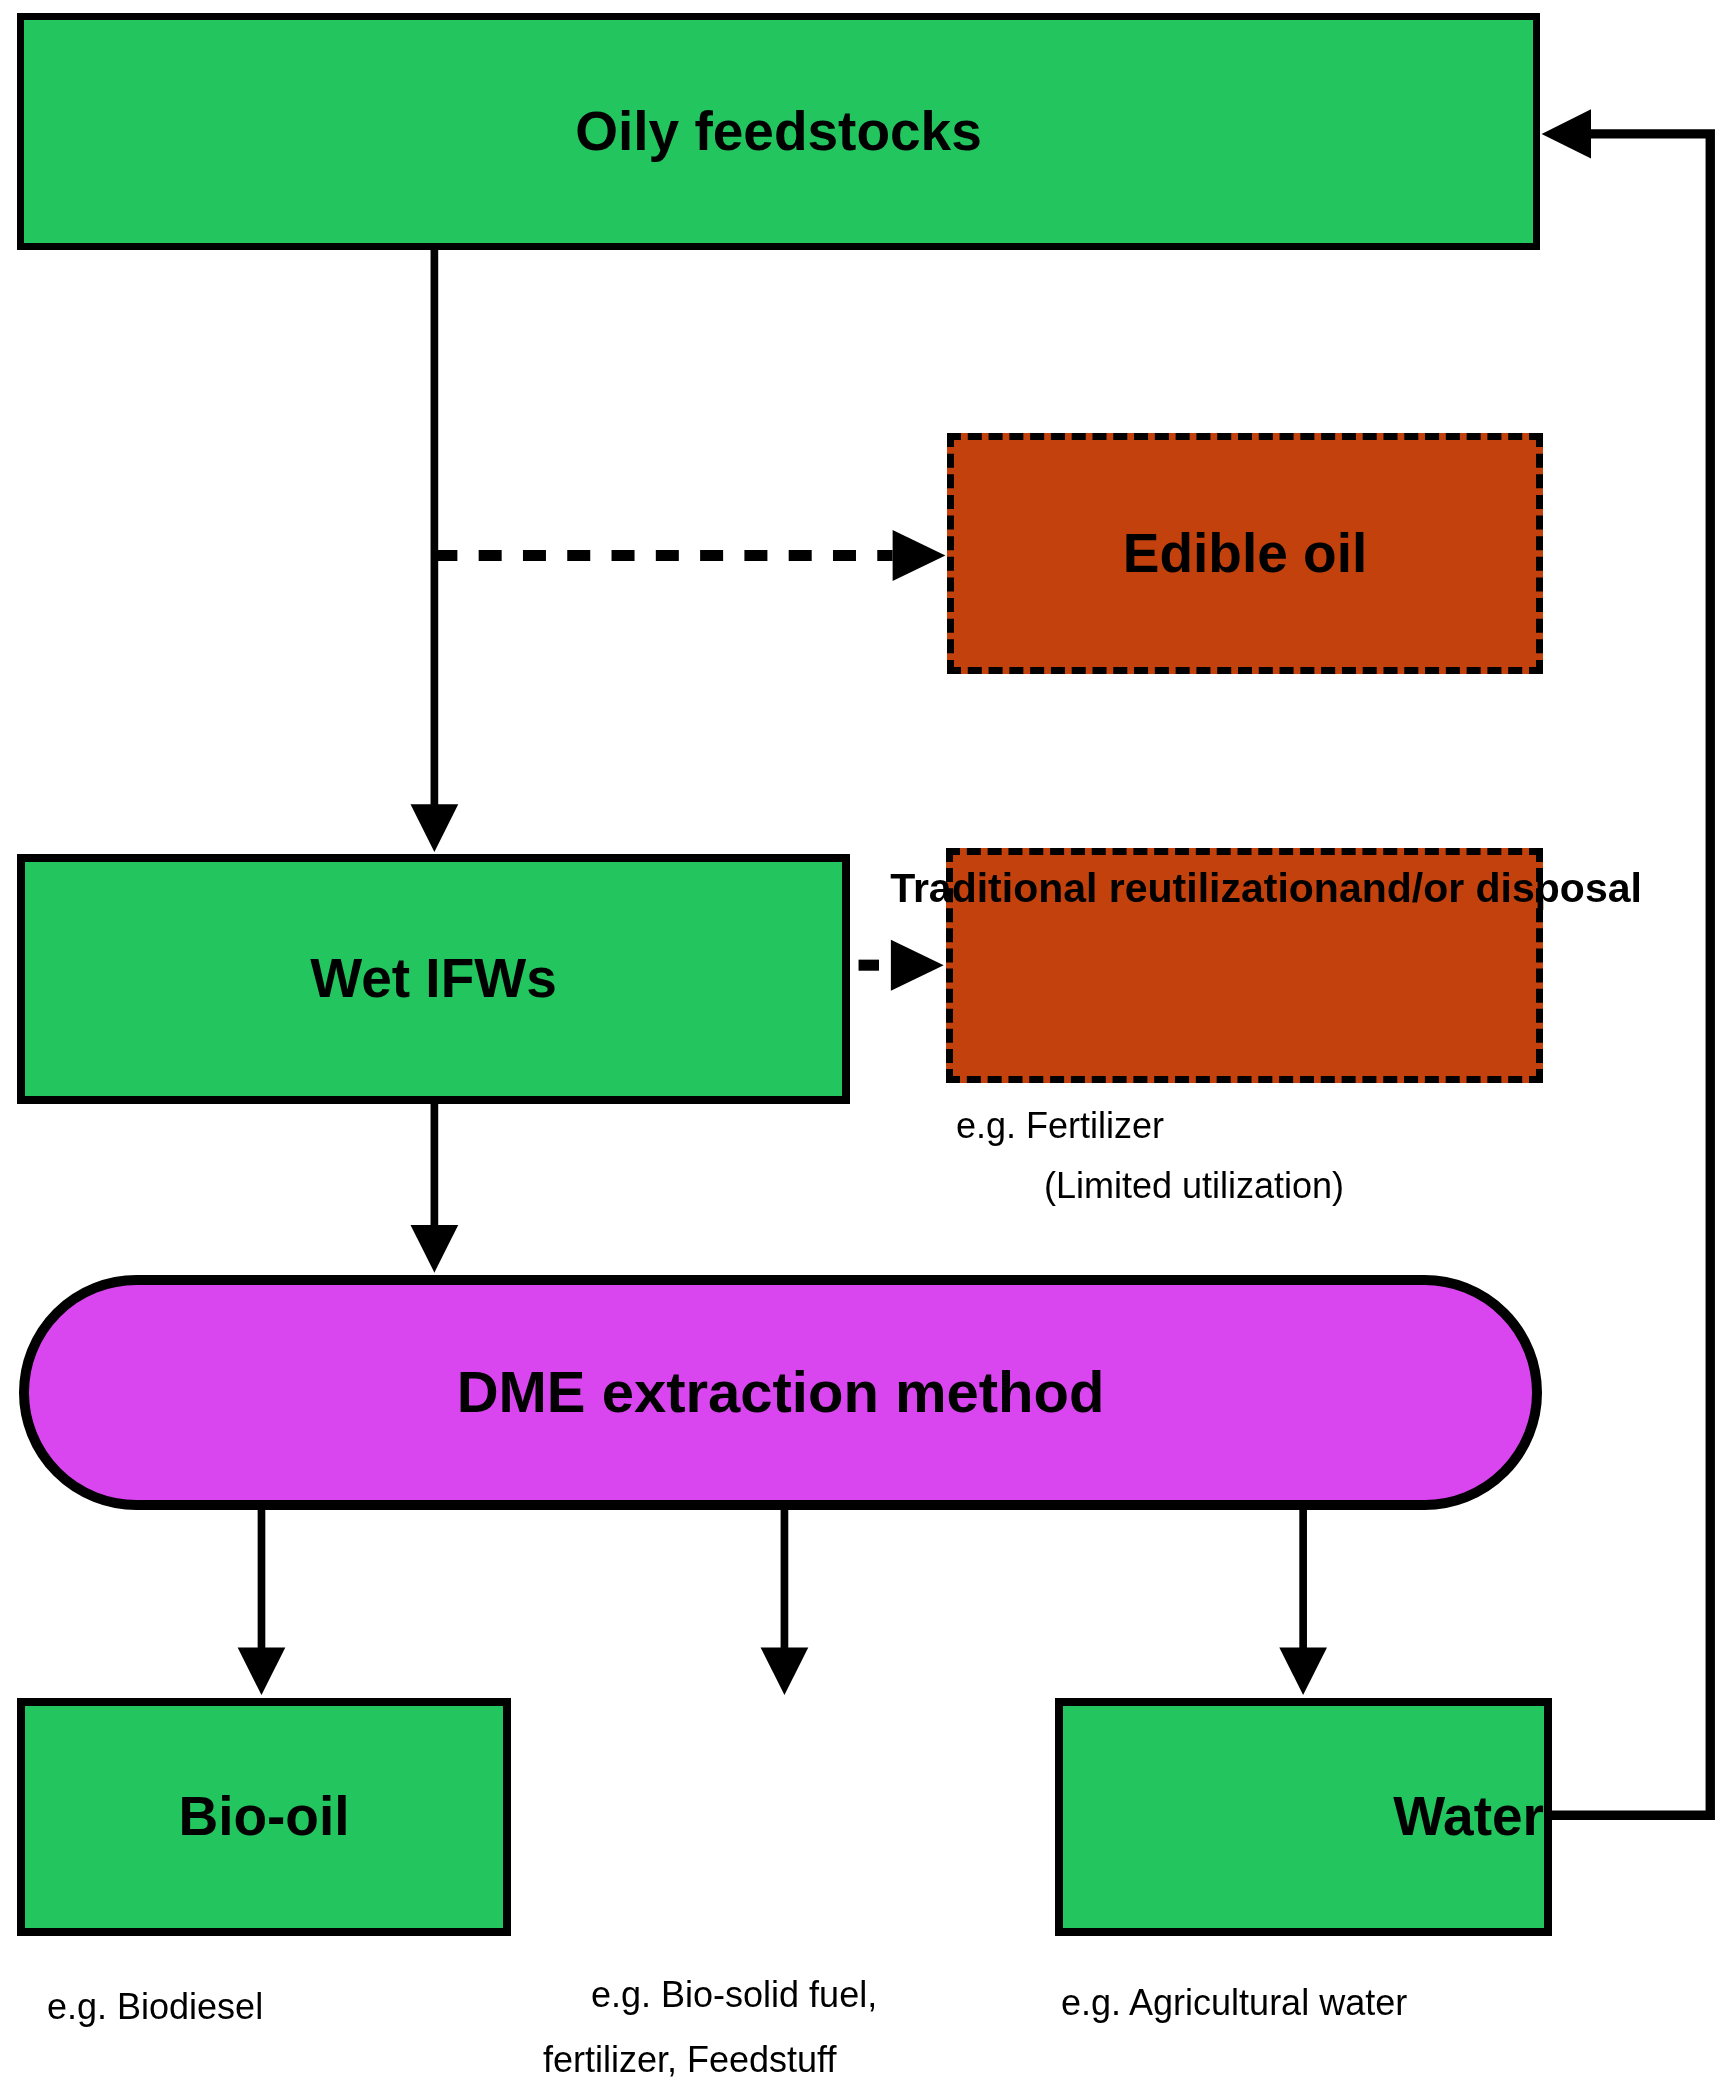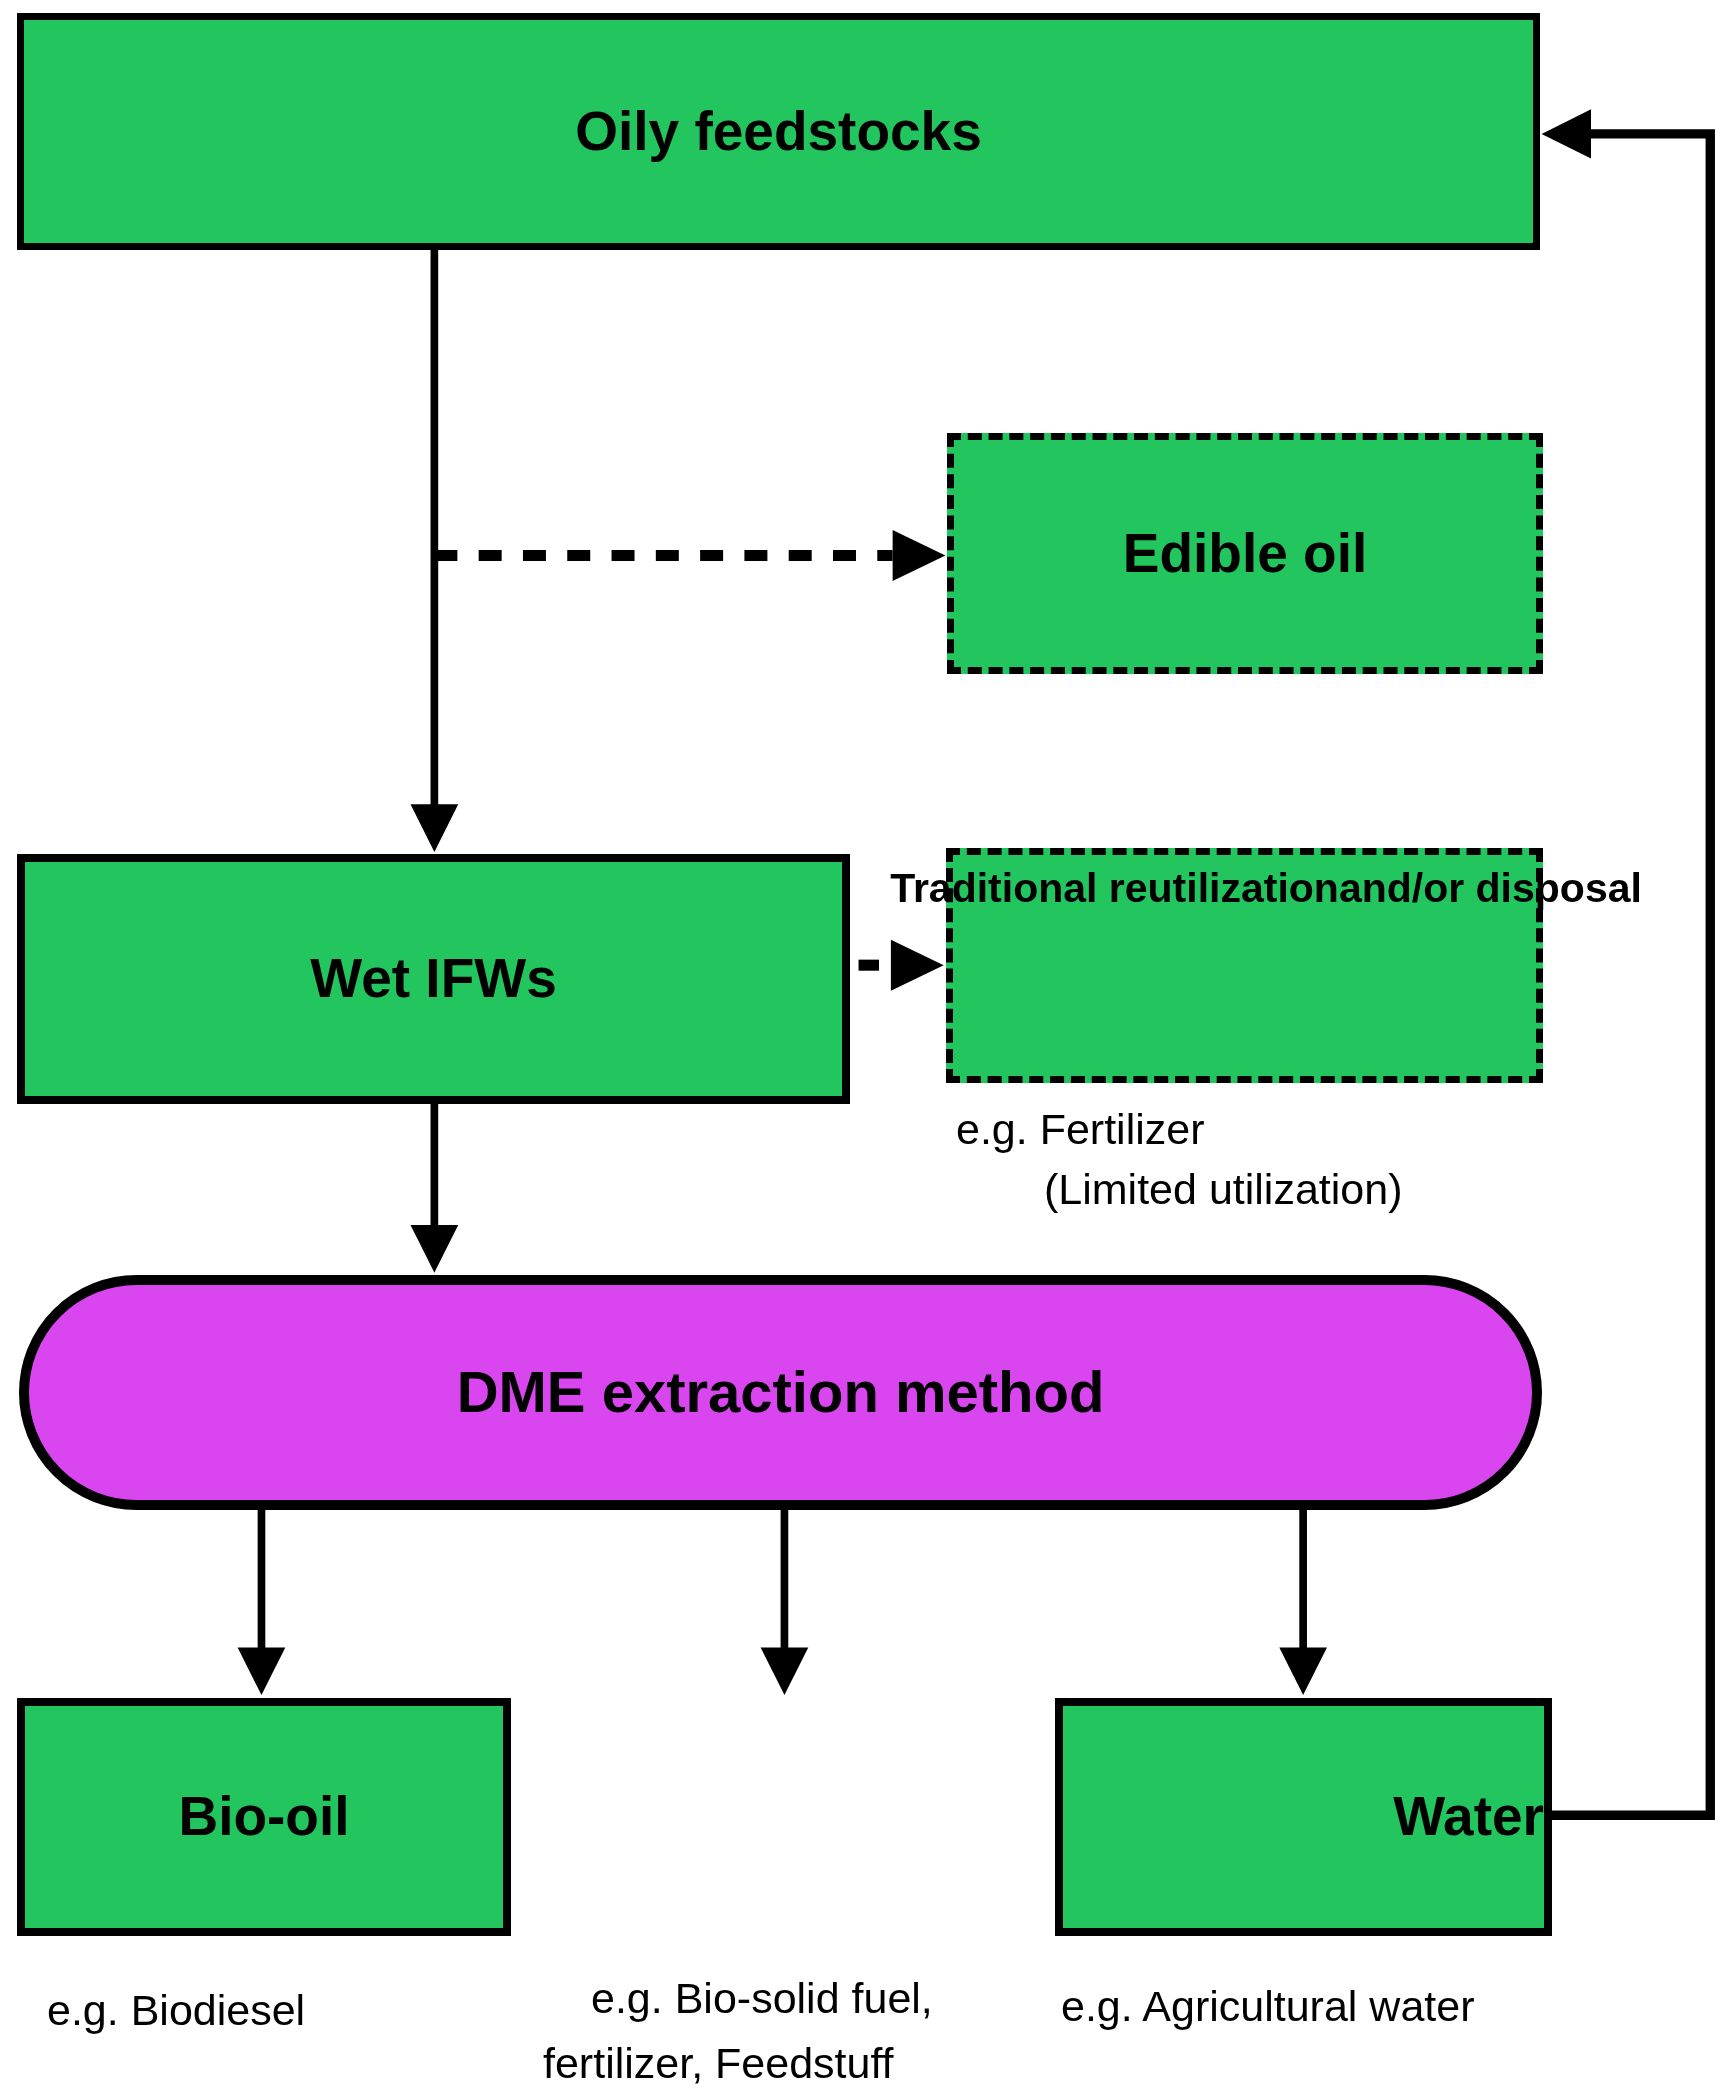--- a/index.html
+++ b/index.html
@@ -28,21 +28,21 @@
     position: absolute;
     box-sizing: border-box;
     background: #22c55e;
     display: flex;
     align-items: center;
     justify-content: center;
     text-align: center;
     z-index: 2;
   }
   .node.solid { border: 8.5px solid #000000; }
-  .node.dashed { border: 7.7px dashed #000000; background: #22c55e; }
+  .node.dashed { border: 7.7px dashed #000000; background: #c2410c; }
   .node-label {
     font-weight: bold;
     font-size: 55px;
     line-height: 1.15;
     white-space: nowrap;
   }
   #oily-box    { left: 17px;   top: 12.8px;   width: 1523px; height: 237px; border-width: 7.7px; }
   #edible-box  { left: 947px; top: 433px;  width: 596px;  height: 241px; }
   #wet-box     { left: 17px;   top: 854px; width: 833px;  height: 250px; }
   #trad-box    { left: 946px; top: 848px;  width: 597px;  height: 235px;
@@ -50,21 +50,21 @@
                  padding-left: 43px; text-align: left; }
   #trad-box .node-label { font-size: 41px; line-height: 1.62; }
   #dme-box     { left: 19px;   top: 1275px; width: 1523px; height: 235px;
                  border: 10.2px solid #000000; border-radius: 119px; background: #d946ef; }
   #dme-box .node-label { font-size: 58px; }
   #biooil-box  { left: 17px;   top: 1698px; width: 494px;  height: 238px; }
   #drybio-box  { left: 540px;  top: 1698px; width: 489px;  height: 238px; }
   #water-box   { left: 1055px; top: 1698px; width: 497px;  height: 238px; justify-content: flex-end; }
   .annotation {
     position: absolute;
-    font-size: 43px;
+    font-size: 36px;
     font-weight: normal;
     line-height: 1.2;
     white-space: nowrap;
     z-index: 2;
     text-align: center;
   }
   #ann-fert1   { left: 956px; top: 1104px; }
   #ann-fert2   { left: 1044px; top: 1164px; }
   #ann-biodiesel { left: 47px; top: 1985px; }
   #ann-biosolid1 { left: 543px; top: 1973px; margin-left: 48px; }

